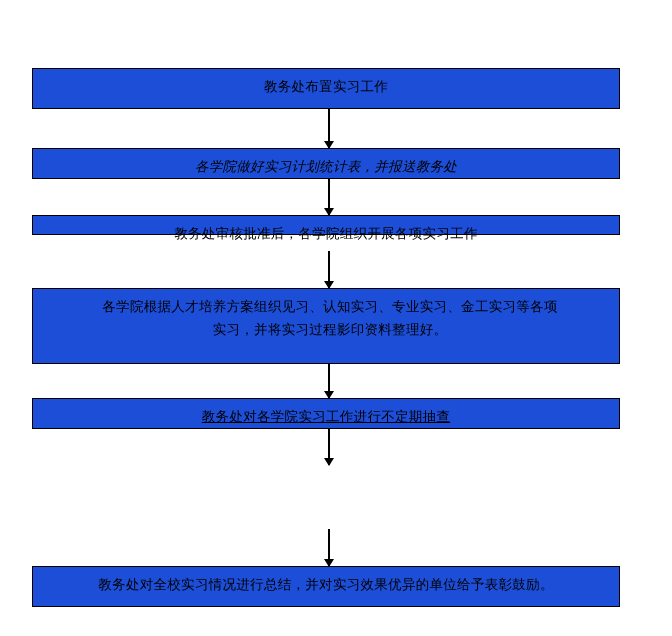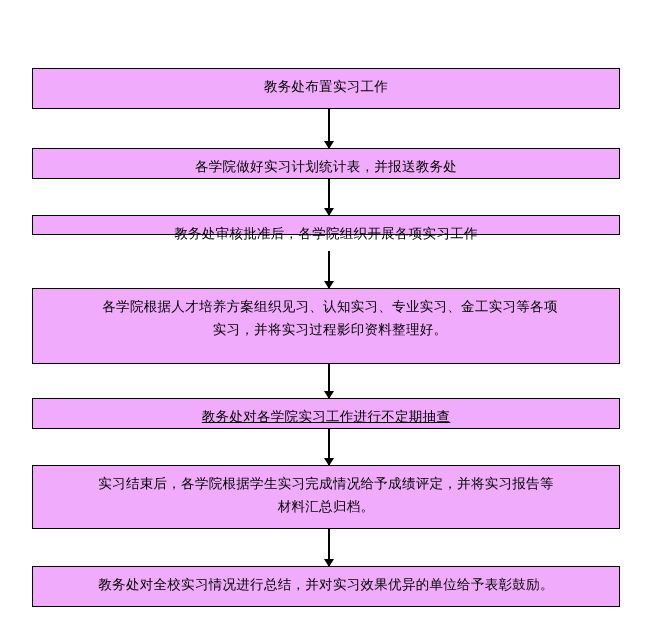--- a/index.html
+++ b/index.html
@@ -29,32 +29,32 @@
     letter-spacing: 0.5px;
     line-height: 24px;
     white-space: nowrap;
   }
   .flow-box {
     position: absolute;
     left: 32px;
     width: 588px;
     border: 1.4px solid #000000;
     box-sizing: border-box;
-    background: #f0abfc;
+    background: #1d4ed8;
   }
   .flow-box-text {
     display: block;
     text-align: center;
     font-size: 13.5px;
     line-height: 23px;
     letter-spacing: 0.3px;
     padding: 6px 14px 0 14px;
   }
   .box-1  { top: 68px;  height: 41px; }
-  .box-2  { top: 148px; height: 31px; }
+  .box-2  { top: 148px; height: 31px; font-style: italic; }
   .box-3  { top: 215px; height: 20px; }
   .box-4  { top: 288px; height: 76px; padding-left: 8px; }
   .box-5  { top: 398px; height: 31px; text-decoration: underline; }
   .box-6  { top: 465px; height: 64px; }
   .box-7  { top: 566px; height: 41px; }
 
   .connector {
     position: absolute;
     left: 328px;
     width: 1.6px;
@@ -109,24 +109,20 @@
   </div>
 
   <div class="connector conn-4"></div>
 
   <div class="flow-box box-5">
     <span class="flow-box-text">教务处对各学院实习工作进行不定期抽查</span>
   </div>
 
   <div class="connector conn-5"></div>
 
-  <div class="flow-box box-6">
-    <span class="flow-box-text">实习结束后，各学院根据学生实习完成情况给予成绩评定，并将实习报告等</span>
-    <span class="flow-box-text" style="padding-top:0;">材料汇总归档。</span>
-  </div>
 
   <div class="connector conn-6"></div>
 
   <div class="flow-box box-7">
     <span class="flow-box-text">教务处对全校实习情况进行总结，并对实习效果优异的单位给予表彰鼓励。</span>
   </div>
 
 </div>
 
 </body></html>

